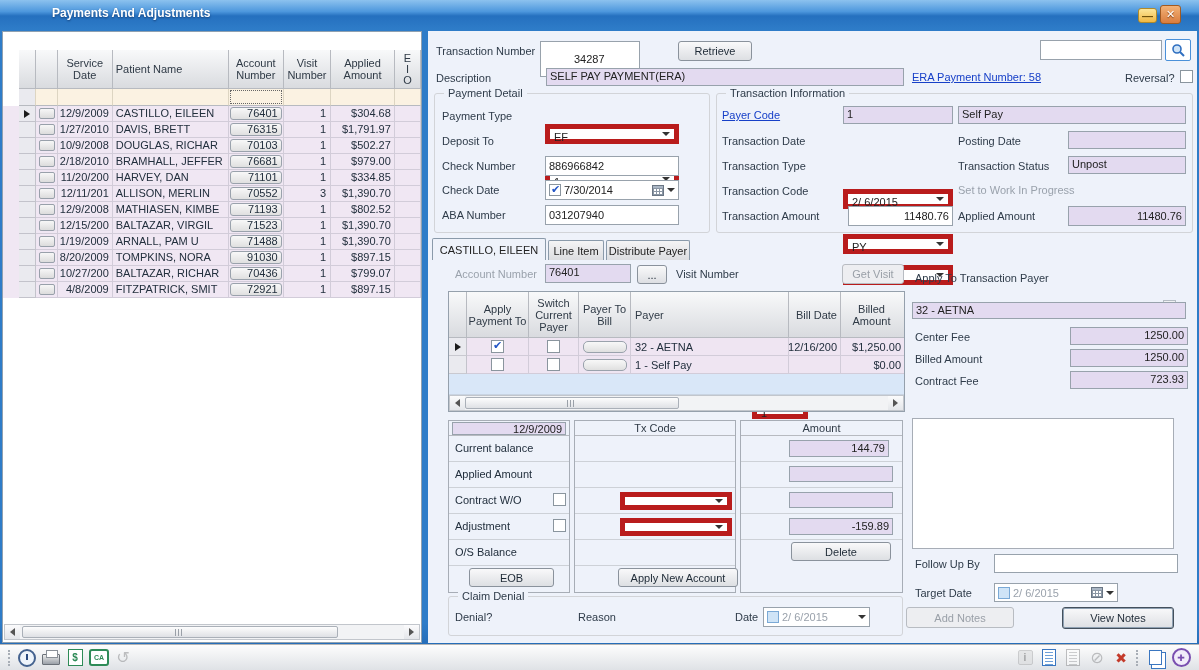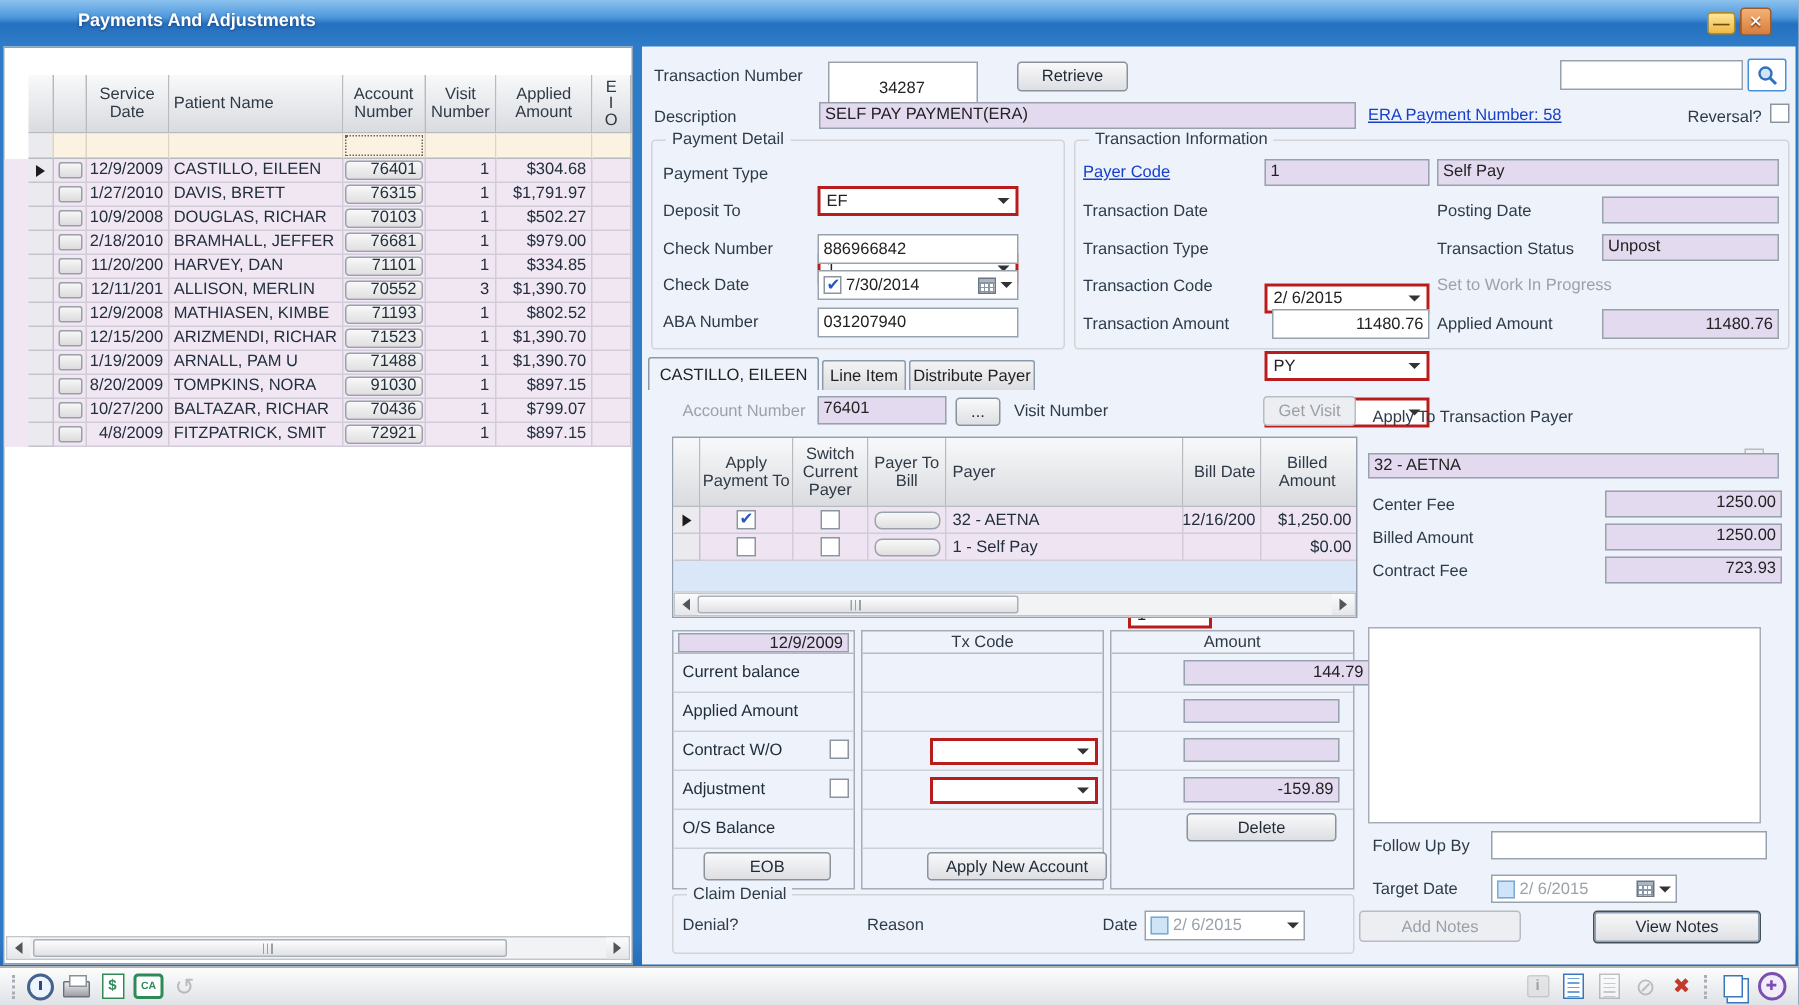--- a/index.html
+++ b/index.html
@@ -59,21 +59,21 @@
   .tri-r{width:0;height:0;border-left:5px solid #555;border-top:4px solid transparent;border-bottom:4px solid transparent;}
   .track{flex:1;position:relative;}
   .thumb{position:absolute;top:1px;bottom:1px;background:linear-gradient(#fdfdfd,#dfe1e5);
     border:1px solid #aab0b8;border-radius:2px;}
   .thumb::after{content:"";position:absolute;left:50%;top:50%;width:9px;height:7px;margin:-3px 0 0 -5px;
     background:repeating-linear-gradient(90deg,#9aa0a8 0 1px,transparent 1px 3px);}
   
   .tin{font-size:11px;color:#222;background:#fff;border:1px solid #98a2ac;padding:0 3px;outline:none;}
   .box{font-size:11px;color:#222;background:#fff;border:1px solid #98a2ac;padding:1px 3px;overflow:hidden;white-space:nowrap;}
   .lav{background:#e3daf0;}
-  .dd{position:relative;background:#fff;border:2px solid #b91c1c;font-size:11px;color:#222;padding:2px 14px 0 4px;white-space:nowrap;}
+  .dd{position:relative;background:#fff;border:5px solid #b91c1c;font-size:11px;color:#222;padding:2px 14px 0 4px;white-space:nowrap;}
   .dd .arr{position:absolute;right:4px;top:50%;margin-top:-2px;width:0;height:0;
     border:4px solid transparent;border-top-color:#333;}
   .btn{display:flex;align-items:center;justify-content:center;font-size:11px;color:#1e2a36;
     background:linear-gradient(#f9f9fa,#dddfe3);border:1px solid #8a929c;border-radius:3px;cursor:pointer;}
   .btn.dis{color:#9aa0a8;border-color:#b8bcc2;background:#edeef1;cursor:default;}
   .btn.default{border:1px solid #3c4document;border:1px solid #44505c;box-shadow:inset 0 0 0 1px #8ea0b2;}
   .cb{display:inline-block;width:13px;height:13px;background:#fff;border:1px solid #8a959e;position:relative;}
   .cb.checked::after{content:"\2714";position:absolute;left:1px;top:-2px;font-size:11px;color:#2456c6;}
   .cb.blue{background:#cfe4f7;border-color:#7aa9d6;}
   .cb.dis{background:#f0f1f3;border-color:#b5bcc4;}
@@ -272,21 +272,21 @@
           <div class="lg-cell c-visit num">1</div>
           <div class="lg-cell c-amt num">$802.52</div>
           <div class="lg-cell c-eio"></div>
         </div>
         <div class="lg-row">
           <div class="lg-sel"></div>
           <div class="lg-btncell">
             <span class="mini-btn"></span>
           </div>
           <div class="lg-cell c-date num">12/15/200</div>
-          <div class="lg-cell c-name">ARIZMENDI, RICHAR</div>
+          <div class="lg-cell c-name">BALTAZAR, VIRGIL</div>
           <div class="lg-cell c-acct">
             <span class="acct-btn">71523</span>
           </div>
           <div class="lg-cell c-visit num">1</div>
           <div class="lg-cell c-amt num">$1,390.70</div>
           <div class="lg-cell c-eio"></div>
         </div>
         <div class="lg-row">
           <div class="lg-sel"></div>
           <div class="lg-btncell">
@@ -355,21 +355,21 @@
       <div class="sarr">
           <span class="tri-r"></span>
         </div>
     </div>
   </div>
 
   <div class="abs right-panel">
 
     
     <div class="abs lbl" style="left:8px;top:14px">Transaction Number</div>
-    <input class="abs tin" style="left: 124px; top: 10px; width: 100px; height: 36px; padding-left: 33px;" value="34287">
+    <input class="abs tin" style="left: 112px; top: 10px; width: 100px; height: 36px; padding-left: 33px;" value="34287">
     <div class="abs btn" style="left:250px;top:10px;width:74px;height:20px">Retrieve</div>
     <input class="abs tin" style="left: 612px; top: 9px; width: 122px; height: 20px;" value="">
     <div class="abs mag-btn" style="left:737px;top:8px;width:26px;height:22px">
       <svg width="15" height="15" viewBox="0 0 15 15">
         <circle cx="6" cy="6" r="4" fill="#cfe4f7" stroke="#2f6fc0" stroke-width="1.6"></circle>
         <line x1="9" y1="9" x2="13" y2="13" stroke="#2f6fc0" stroke-width="2"></line>
       </svg>
     </div>
 
     <div class="abs lbl" style="left:8px;top:41px">Description</div>
@@ -539,21 +539,21 @@
             </div>
           </div>
         <div class="dg-row"></div>
         <div class="dg-row" style="height:25px">
             <div class="btn abs" style="left:43px;top:2px;width:120px;height:19px">Apply New Account</div>
           </div>
       </div>
       <div class="dg-col" style="left:292px;width:163px">
         <div class="dg-hdr">Amount</div>
         <div class="dg-row">
-            <div class="box lav num abs" style="left:48px;top:4px;width:124px;height:17px">144.79</div>
+            <div class="box lav num abs" style="left:48px;top:4px;width:100px;height:17px">144.79</div>
           </div>
         <div class="dg-row">
             <div class="box lav abs" style="left:48px;top:4px;width:104px;height:16px"></div>
           </div>
         <div class="dg-row">
             <div class="box lav abs" style="left:48px;top:4px;width:104px;height:16px"></div>
           </div>
         <div class="dg-row">
             <div class="box lav num abs" style="left:48px;top:4px;width:104px;height:17px">-159.89</div>
           </div>

